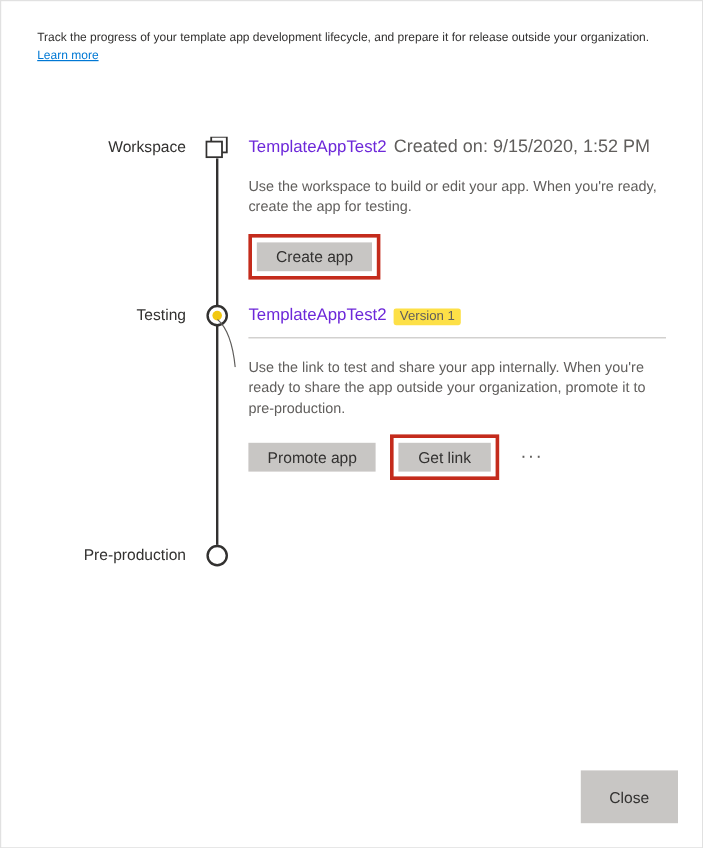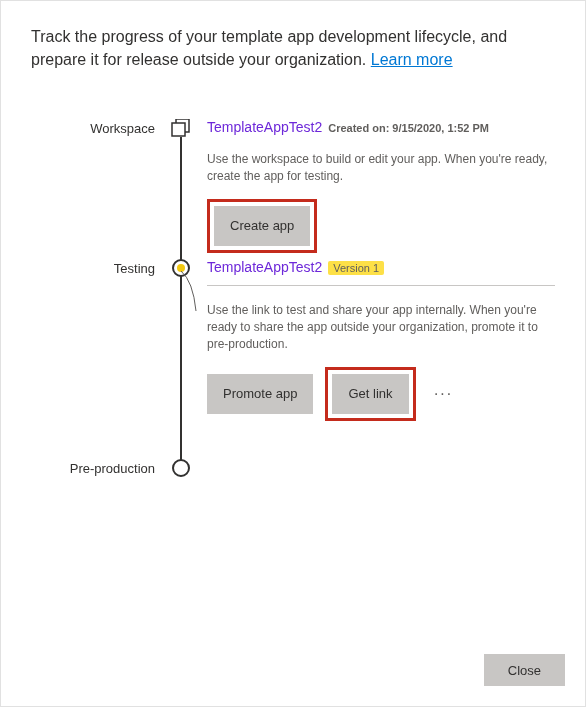--- a/index.html
+++ b/index.html
@@ -19,24 +19,24 @@
     .container {
       padding: 24px 30px;
     }
     .title {
       font-size: 24px;
       font-weight: 400;
       color: #323130;
       margin-bottom: 32px;
     }
     .description {
-      font-size: 16px;
+      font-size: 10px;
       line-height: 1.45;
       color: #323130;
-      margin-bottom: 48px;
+      margin-bottom: 60px;
     }
     .learn-more {
       color: #0078d4;
       text-decoration: underline;
       cursor: pointer;
     }
     .pipeline {
       position: relative;
     }
     .stage {
@@ -114,23 +114,22 @@
       display: flex;
       align-items: baseline;
       gap: 6px;
       flex-wrap: wrap;
     }
     .app-name {
       font-size: 14px;
       color: #6d28d9;
     }
     .created-on {
-      font-size: 11px;
-      color: #605e5c;
-      font-weight: bold;
+      font-size: 15px;
+      color: #605e5c;
     }
     .version-badge {
       font-size: 11px;
       color: #605e5c;
       background: #fde047;
       padding: 1px 5px;
       border-radius: 2px;
     }
     .created-on-line {
       font-size: 11px;
@@ -146,21 +145,21 @@
     }
     .divider {
       border: none;
       border-top: 1px solid #c8c6c4;
       margin: 10px 0 0 0;
     }
     .btn {
       display: inline-flex;
       align-items: center;
       justify-content: center;
-      height: 40px;
+      height: 24px;
       padding: 0 16px;
       background: #c8c6c4;
       color: #323130;
       font-size: 13px;
       border: none;
       cursor: pointer;
       font-family: inherit;
     }
     .btn-row {
       display: flex;
@@ -176,21 +175,21 @@
       font-size: 16px;
       color: #605e5c;
       padding: 0 6px;
       cursor: pointer;
       letter-spacing: 1px;
     }
     .close-btn {
       position: absolute;
       bottom: 20px;
       right: 20px;
-      height: 32px;
+      height: 44px;
       padding: 0 24px;
       background: #c8c6c4;
       color: #323130;
       font-size: 13px;
       border: none;
       cursor: pointer;
       font-family: inherit;
     }
     .stage-workspace {
       min-height: 140px;

